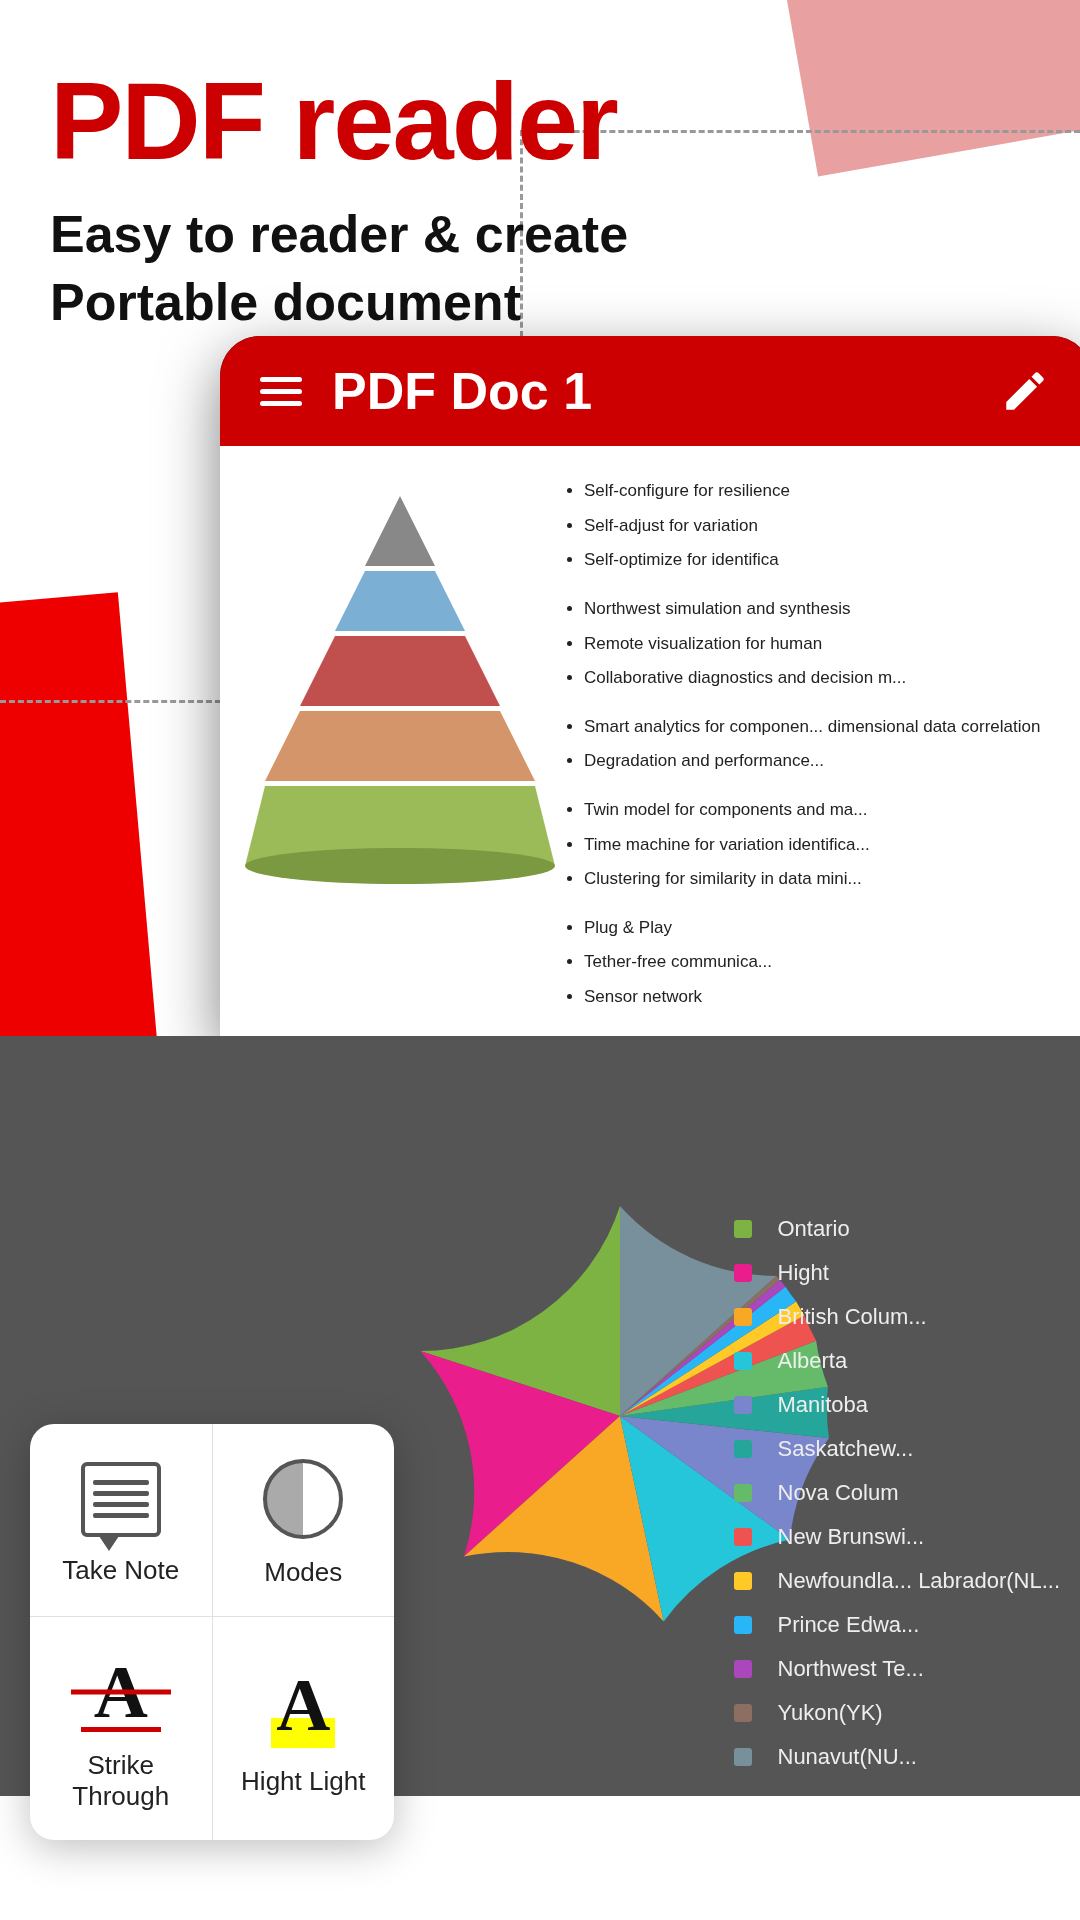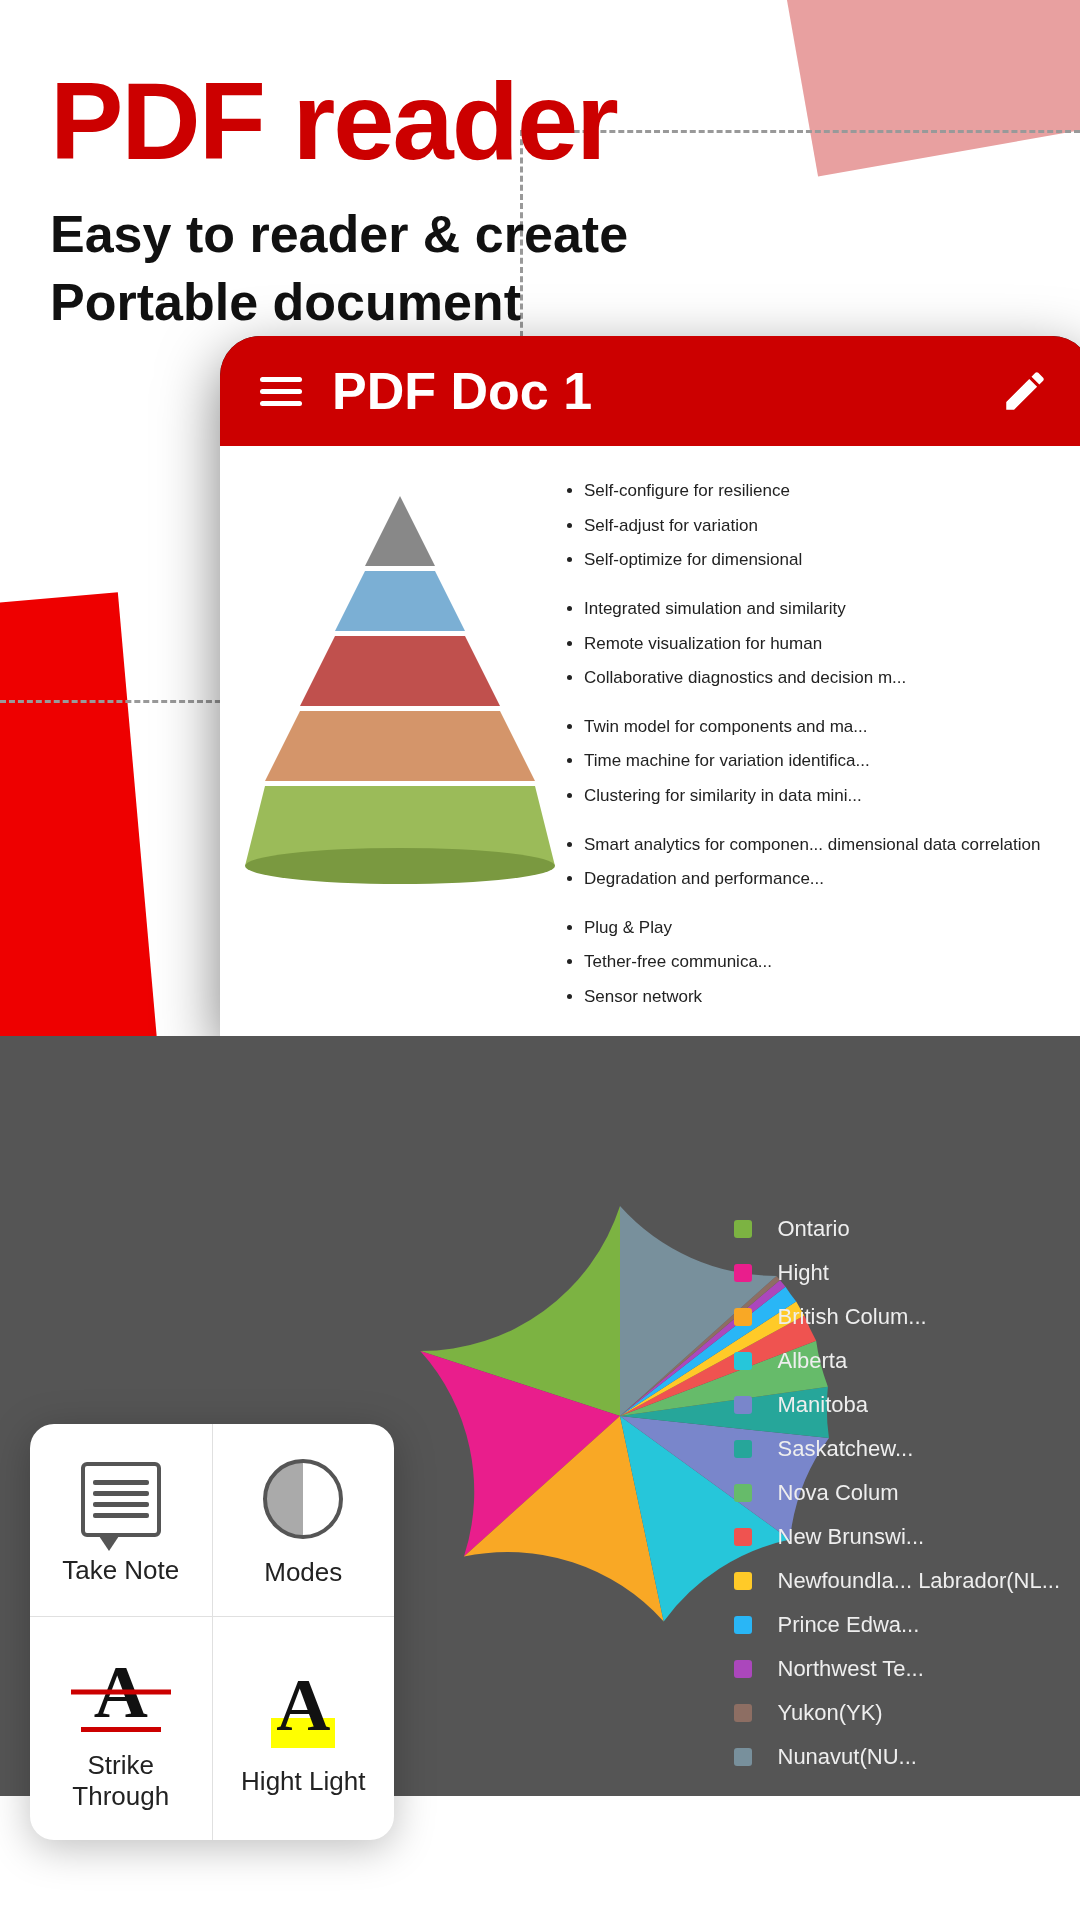--- a/index.html
+++ b/index.html
@@ -420,45 +420,45 @@
 
             <ellipse cx="160" cy="400" rx="155" ry="18" fill="#7a9940"></ellipse>
           </svg>
         </div>
 
         <div class="pyramid-labels">
           <div class="pyramid-group">
             <ul>
               <li>Self-configure for resilience</li>
               <li>Self-adjust for variation</li>
-              <li>Self-optimize for dimensional</li>
+              <li>Self-optimize for identifica</li>
             </ul>
           </div>
           <div class="pyramid-group">
             <ul>
-              <li>Integrated simulation and similarity</li>
+              <li>Northwest simulation and synthesis</li>
               <li>Remote visualization for human</li>
               <li>Collaborative diagnostics and decision m...</li>
+            </ul>
+          </div>
+          <div class="pyramid-group">
+            <ul>
+              <li>Smart analytics for componen... dimensional data correlation</li>
+              <li>Degradation and performance...</li>
             </ul>
           </div>
           <div class="pyramid-group">
             <ul>
               <li>Twin model for components and ma...</li>
               <li>Time machine for variation identifica...</li>
               <li>Clustering for similarity in data mini...</li>
             </ul>
           </div>
           <div class="pyramid-group">
             <ul>
-              <li>Smart analytics for componen... dimensional data correlation</li>
-              <li>Degradation and performance...</li>
-            </ul>
-          </div>
-          <div class="pyramid-group">
-            <ul>
               <li>Plug &amp; Play</li>
               <li>Tether-free communica...</li>
               <li>Sensor network</li>
             </ul>
           </div>
         </div>
       </div>
     </div>
   </div>
 </div>

